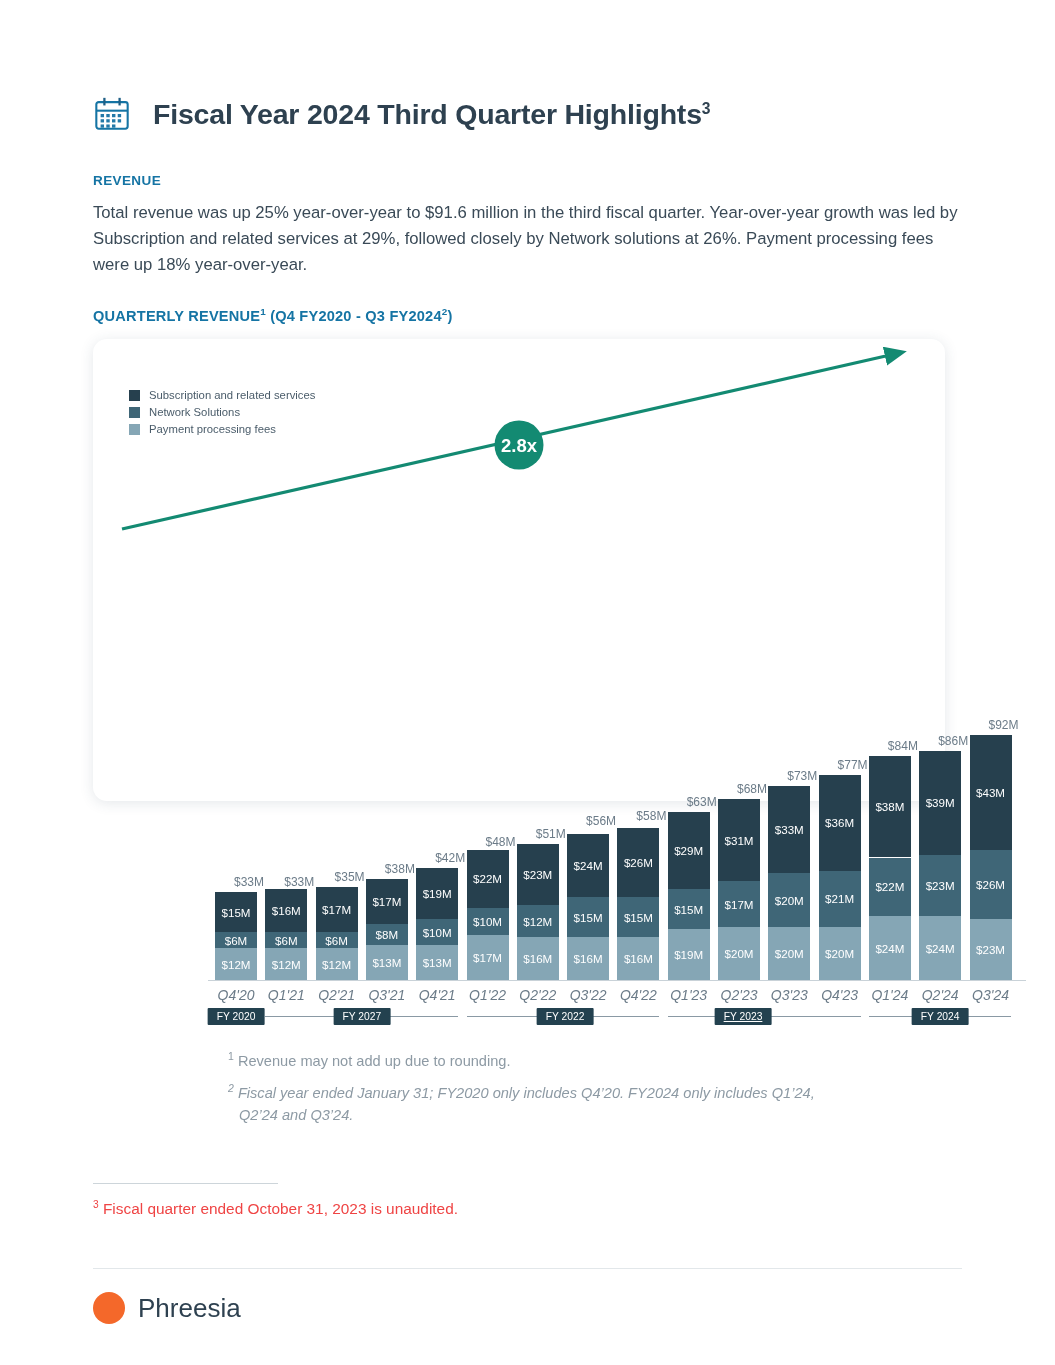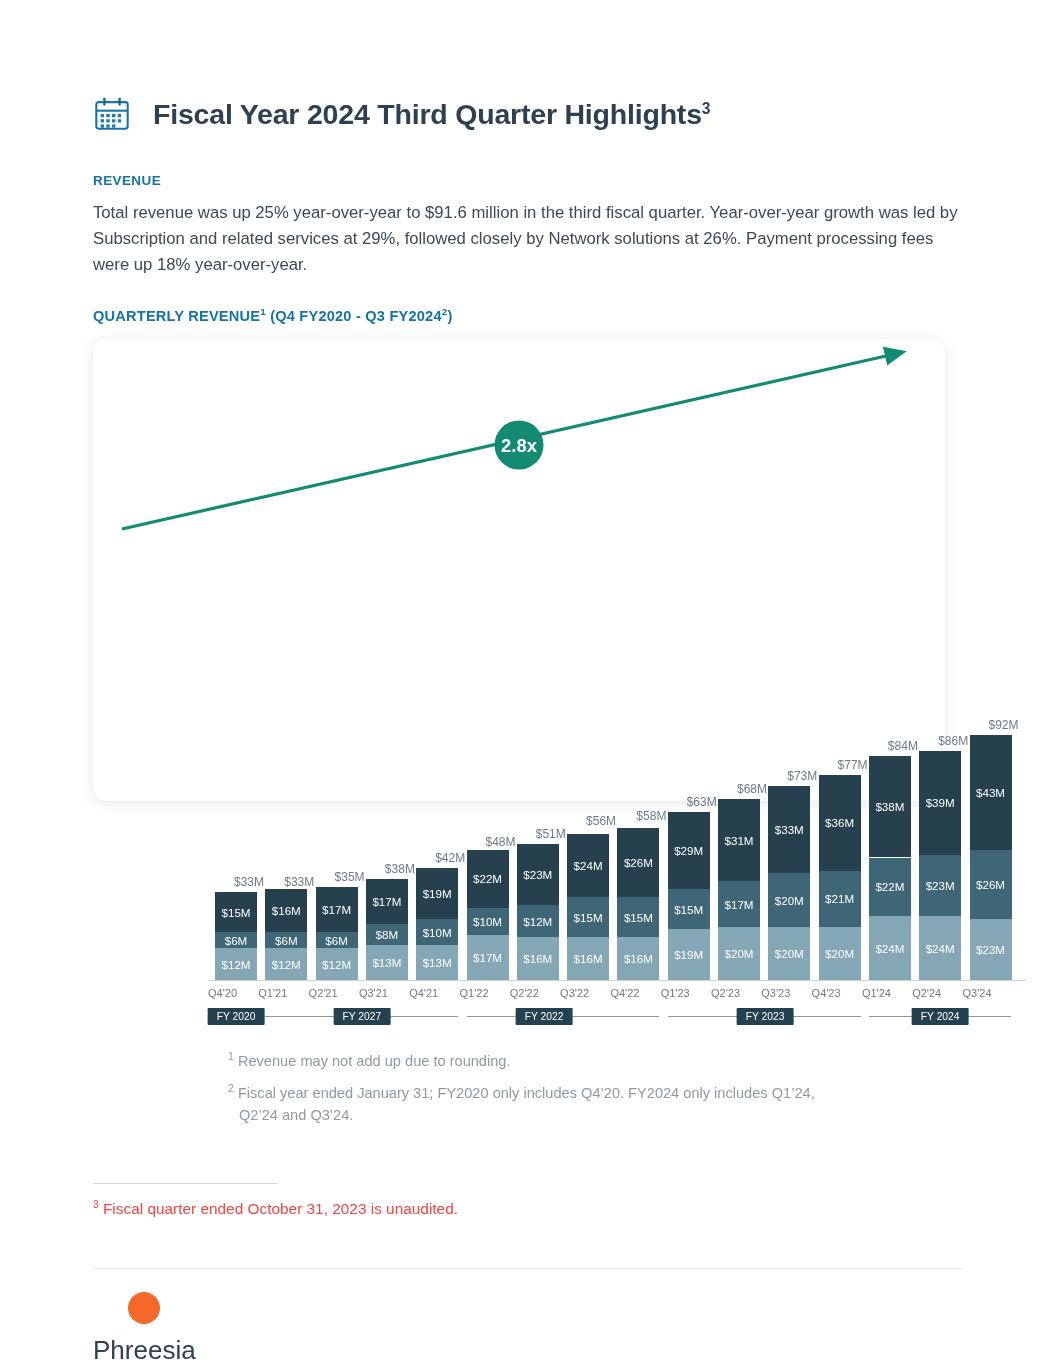--- a/index.html
+++ b/index.html
@@ -54,49 +54,49 @@
   .seg{position:absolute;left:0;width:100%;
        display:flex;align-items:center;justify-content:center;
        font-size:11.6px;color:#ffffff;font-weight:normal;overflow:hidden;}
   .total-lbl{
     position:absolute;width:56px;left:-7px;text-align:right;
     font-size:12px;color:#6b7b88;
   }
 
   .axis-line{position:absolute;left:115px;top:641px;width:818px;height:1px;background:#c9d2d8;}
   .xtick{
-    position:absolute;top:648px;width:56px;
-    font-size:11px;color:#6b7b88;
+    position:absolute;top:648px;width:56px;text-align:center;
+    font-size:14px;color:#6b7b88;font-style:italic;
   }
 
   
   .fy-row{position:absolute;left:0;top:669px;width:852px;height:18px;}
   .fy-rule{position:absolute;top:8px;height:1px;background:#8a99a4;}
   .fy-chip{
     position:absolute;top:0;height:17px;line-height:17px;
     background:#23414f;color:#ffffff;font-size:10.3px;
     text-align:center;padding:0 9px;white-space:nowrap;
     border-radius:1px;
   }
 
   
   .chart-fn{position:absolute;left:135px;font-size:14.6px;color:#8d9aa4;line-height:22px;}
   .chart-fn sup{font-size:0.72em;vertical-align:super;}
   .fn1{top:706px;}
-  .fn2{top:738px;width:740px;}
+  .fn2{top:738px;width:740px;font-style:italic;}
   .fn2 .ind{display:block;}
 
   
   .fn-rule{position:absolute;left:93px;top:1183px;width:185px;height:1px;background:#cdd5da;}
   .page-fn{position:absolute;left:93px;top:1199px;font-size:15.4px;color:#ef4444;}
   .page-fn sup{font-size:0.66em;vertical-align:super;}
 
   
   .footer-rule{position:absolute;left:93px;top:1268px;width:869px;height:1px;background:#e2e7ea;}
-  .brand{position:absolute;left:93px;top:1292px;display:flex;align-items:center;gap:13px;flex-direction:column;}
+  .brand{position:absolute;left:93px;top:1292px;display:flex;align-items:center;gap:13px;}
   .brand-dot{width:32px;height:32px;border-radius:50%;background:#f4682a;display:block;}
   .brand-name{font-size:26px;color:#2e4150;line-height:1;font-weight:normal;}
   .footer-meta{
     position:absolute;right:93px;top:1303px;
     font-size:12.3px;color:#98a4ad;letter-spacing:0.55px;white-space:nowrap;
   }
   .footer-meta .sep{color:#c6cfd5;margin:0 8px;}
 </style>
 </head>
 <body>
@@ -128,20 +128,34 @@
     <div class="page-title"><span>Fiscal Year 2024 Third Quarter Highlights</span><sup>3</sup></div>
   </div>
 
   <div class="section-label">REVENUE</div>
   <div class="body-copy">Total revenue was up 25% year-over-year to $91.6 million in the third fiscal quarter. Year-over-year growth was led by Subscription and related services at 29%, followed closely by Network solutions at 26%. Payment processing fees were up 18% year-over-year.</div>
 
   <div class="chart-heading"><span>QUARTERLY REVENUE</span><sup>1</sup><span> (Q4 FY2020 - Q3 FY2024</span><sup>2</sup><span>)</span></div>
 
   <div class="chart-card">
 
+    <div class="legend" id="legend">
+        <div class="legend-row">
+          <span class="legend-sw" style="background: rgb(38, 64, 78);"></span>
+          <span class="legend-txt">Subscription and related services</span>
+        </div>
+        <div class="legend-row">
+          <span class="legend-sw" style="background: rgb(63, 102, 119);"></span>
+          <span class="legend-txt">Network Solutions</span>
+        </div>
+        <div class="legend-row">
+          <span class="legend-sw" style="background: rgb(133, 166, 181);"></span>
+          <span class="legend-txt">Payment processing fees</span>
+        </div>
+      </div>
 
     <svg id="trend-svg" width="852" height="462" style="position:absolute;left:0;top:0;pointer-events:none;">
         <defs>
           <marker id="ah" markerWidth="7" markerHeight="7" refX="4.5" refY="3" orient="auto">
             <path d="M0,0 L7,3 L0,6 z" fill="#138a72"></path>
           </marker>
         </defs>
         <line x1="29" y1="190" x2="806" y2="14" stroke="#138a72" stroke-width="3.2" marker-end="url(#ah)"></line>
         <circle cx="426" cy="106" r="24.5" fill="#138a72"></circle>
         <text x="426" y="112.5" text-anchor="middle" fill="#ffffff" font-size="18.5" font-weight="bold" font-family="&quot;Liberation Sans&quot;, sans-serif">2.8x</text>
@@ -358,23 +372,23 @@
         <div class="xtick" style="left: 718.6px;">Q4'23</div>
         <div class="xtick" style="left: 768.9px;">Q1'24</div>
         <div class="xtick" style="left: 819.2px;">Q2'24</div>
         <div class="xtick" style="left: 869.5px;">Q3'24</div>
       </div>
     <div class="fy-row" id="fyrow">
         <div class="fy-chip" style="left: 143px; transform: translateX(-50%);">FY 2020</div>
         <div class="fy-rule" style="left: 172.3px; width: 192.9px;"></div>
         <div class="fy-chip" style="left: 268.75px; transform: translateX(-50%);">FY 2027</div>
         <div class="fy-rule" style="left: 373.5px; width: 192.9px;"></div>
-        <div class="fy-chip" style="left: 451px; transform: translateX(-50%);">FY 2022</div>
+        <div class="fy-chip" style="left: 472px; transform: translateX(-50%);">FY 2022</div>
         <div class="fy-rule" style="left: 574.7px; width: 192.9px;"></div>
-        <div class="fy-chip" style="left: 672px; transform: translateX(-50%);">FY 2023</div>
+        <div class="fy-chip" style="left: 650px; transform: translateX(-50%); text-decoration: underline;">FY 2023</div>
         <div class="fy-rule" style="left: 775.9px; width: 142.6px;"></div>
         <div class="fy-chip" style="left: 847.2px; transform: translateX(-50%);">FY 2024</div>
       </div>
 
     <div class="chart-fn fn1"><sup>1</sup> <span>Revenue may not add up due to rounding.</span></div>
     <div class="chart-fn fn2"><sup>2</sup> <span>Fiscal year ended January 31; FY2020 only includes Q4’20. FY2024 only includes Q1’24,</span><span class="ind" style="margin-left:11px;">Q2’24 and Q3’24.</span></div>
   </div>
 
   <div class="fn-rule"></div>
   <div class="page-fn"><sup>3</sup> <span>Fiscal quarter ended October 31, 2023 is unaudited.</span></div>

